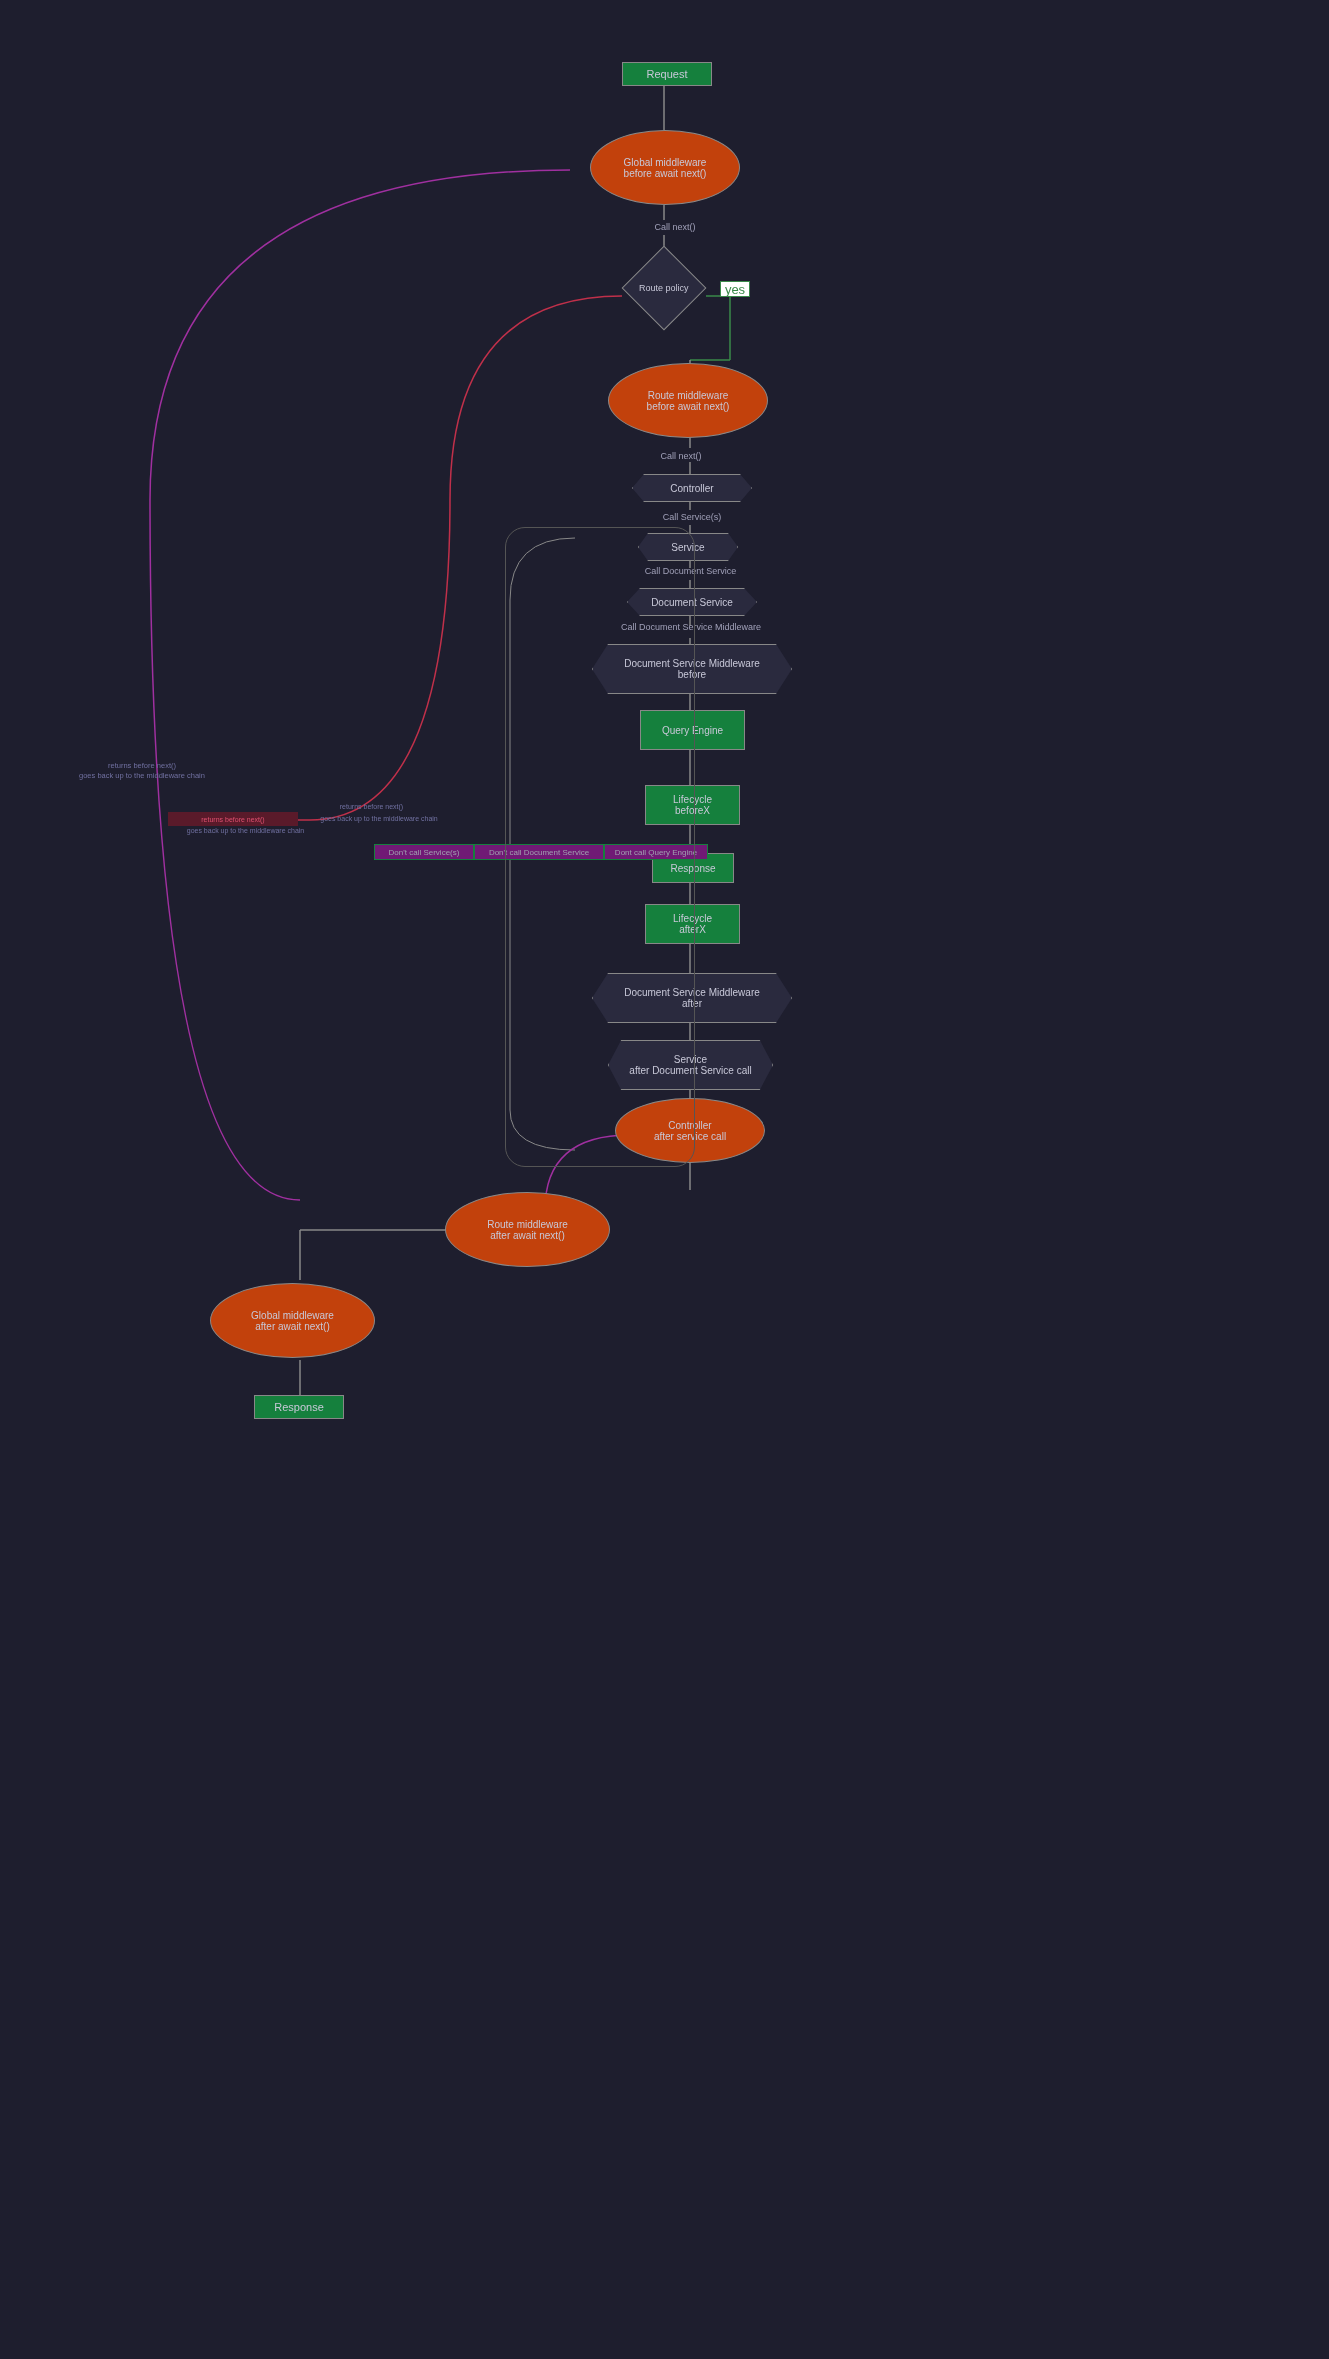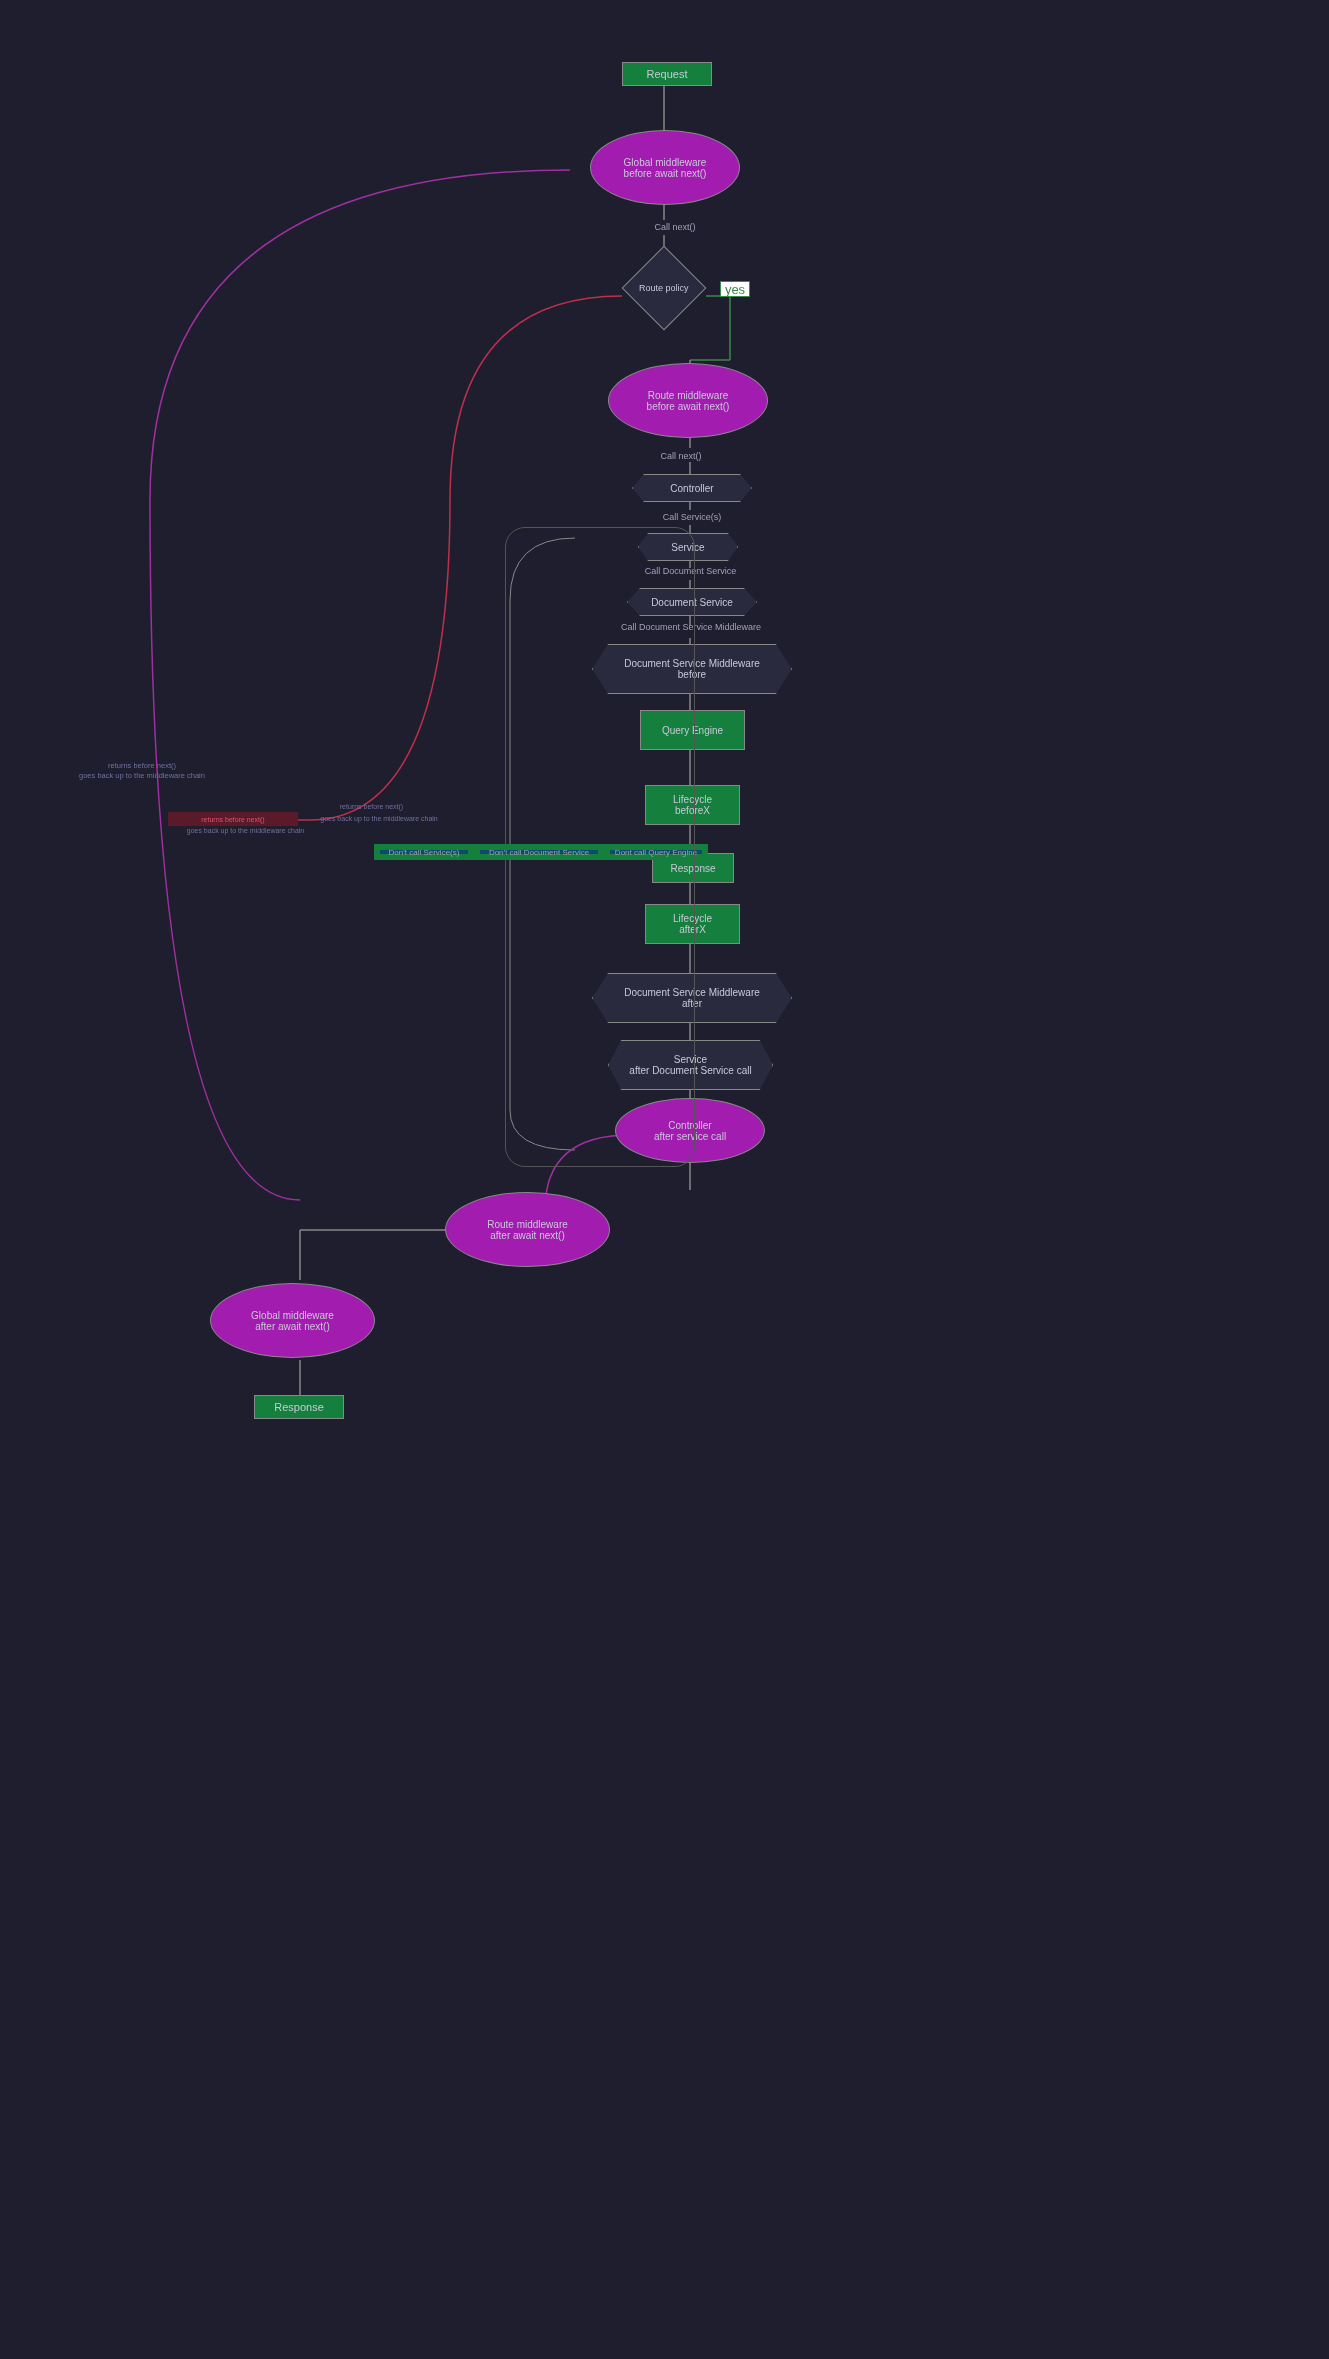--- a/index.html
+++ b/index.html
@@ -31,21 +31,21 @@
     }
 
     .node-rect {
       border: 1px solid #888;
       background: #15803d;
       padding: 4px 10px;
     }
 
     .node-circle {
       border: 1px solid #888;
-      background: #a21caf;
+      background: #c2410c;
       border-radius: 50%;
     }
 
     .node-diamond {
       background: #2a2a3e;
       transform: rotate(45deg);
       border: 1px solid #888;
     }
 
     .node-diamond-label {
@@ -56,22 +56,22 @@
       background: #2a2a3e;
       border: 1px solid #888;
       clip-path: polygon(10% 0%, 90% 0%, 100% 50%, 90% 100%, 10% 100%, 0% 50%);
       padding: 6px 16px;
     }
 
     .label-tag {
       position: absolute;
       font-size: 9px;
       color: #a0a0b0;
-      background: #0c4a6e;
-      border: 6px solid #15803d;
+      background: #701a75;
+      border: 1px solid #15803d;
       padding: 1px 4px;
     }
 
     .label-red {
       background: #5a1a2a;
       border-color: #c0304a;
       color: #e05070;
     }
 
     svg.lines {

